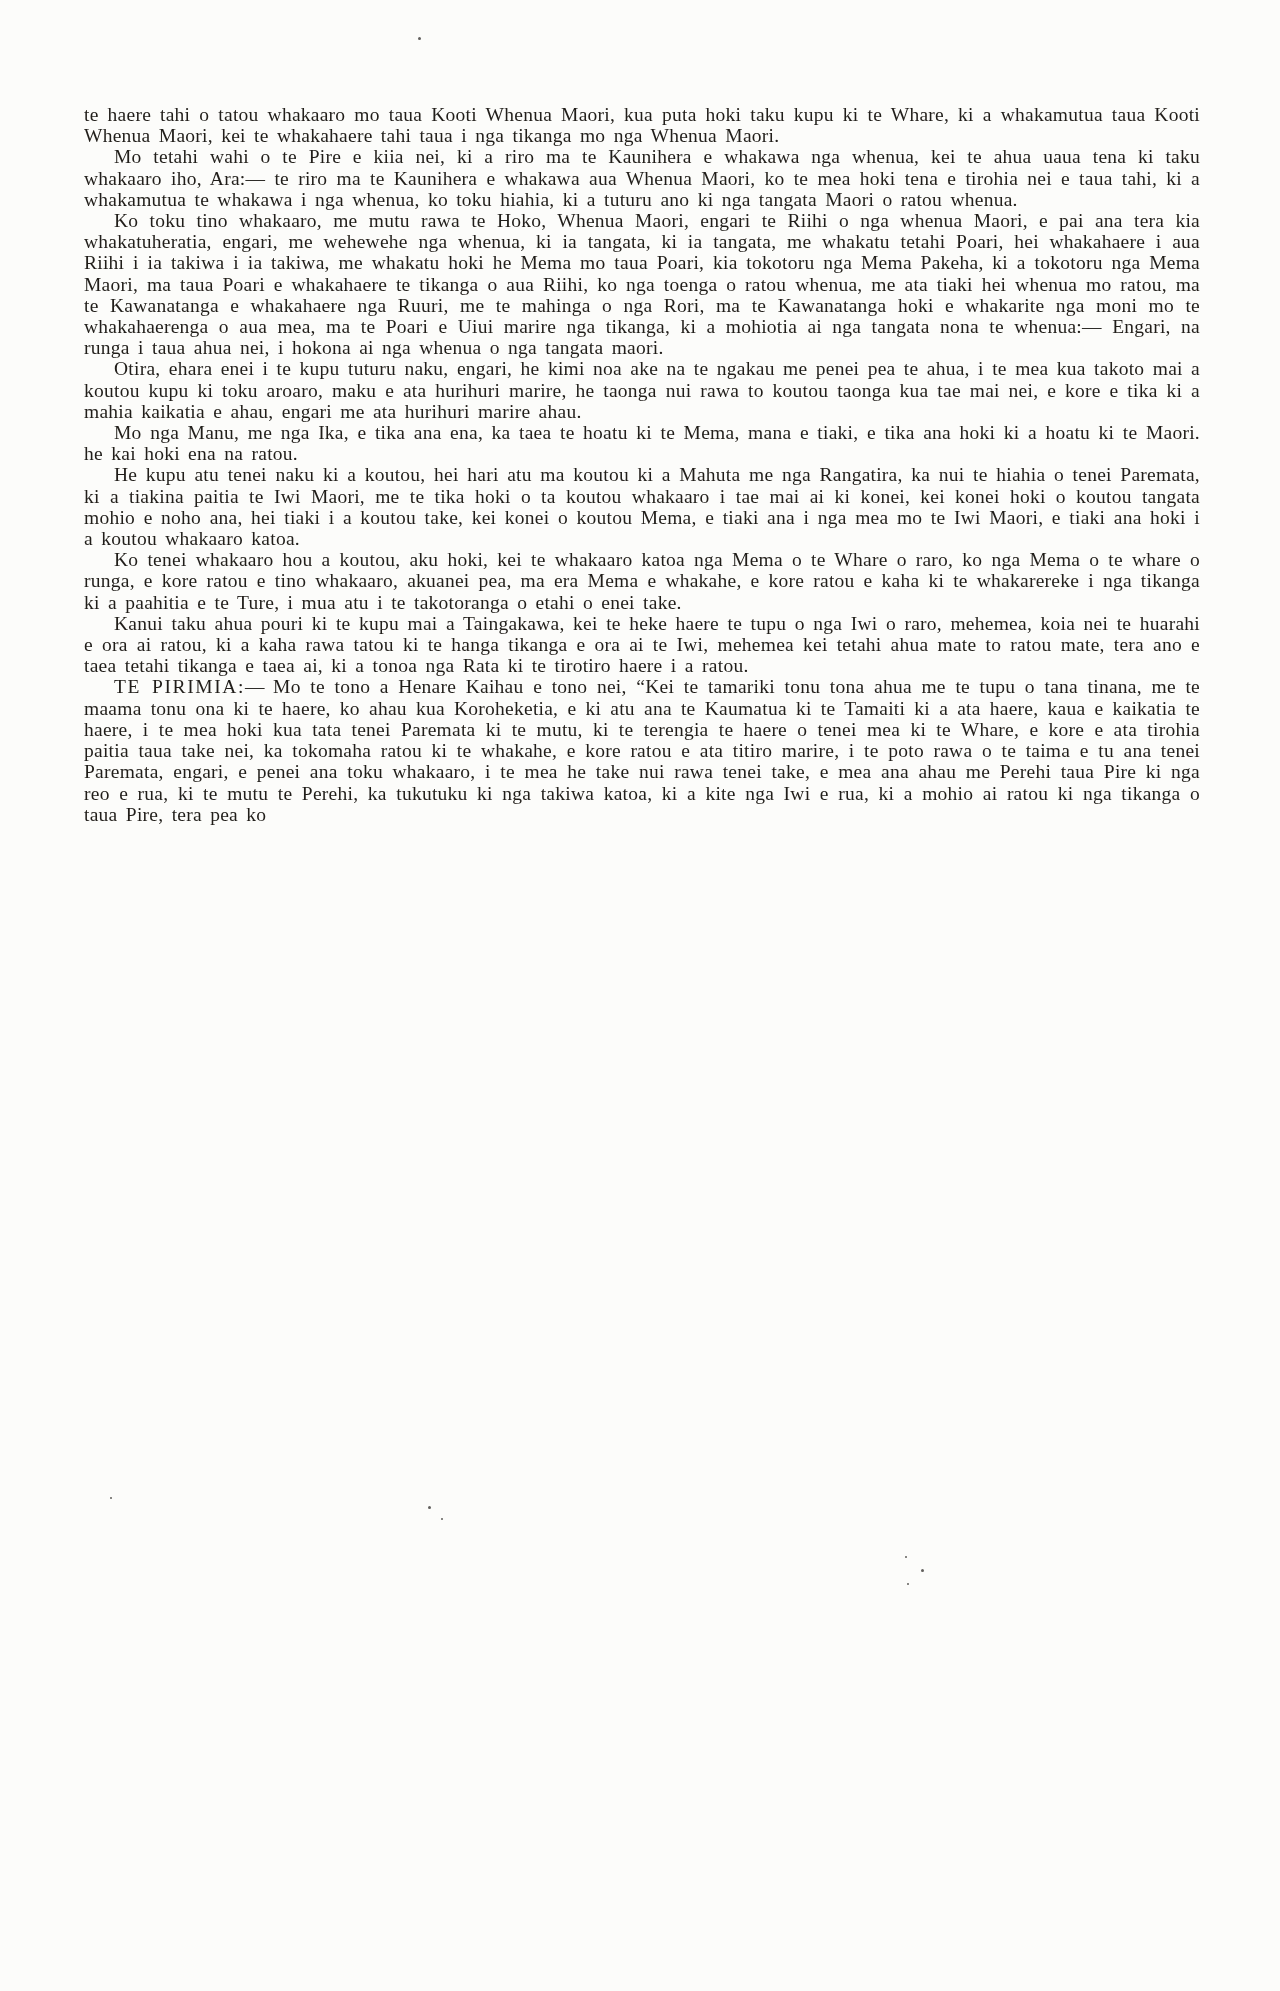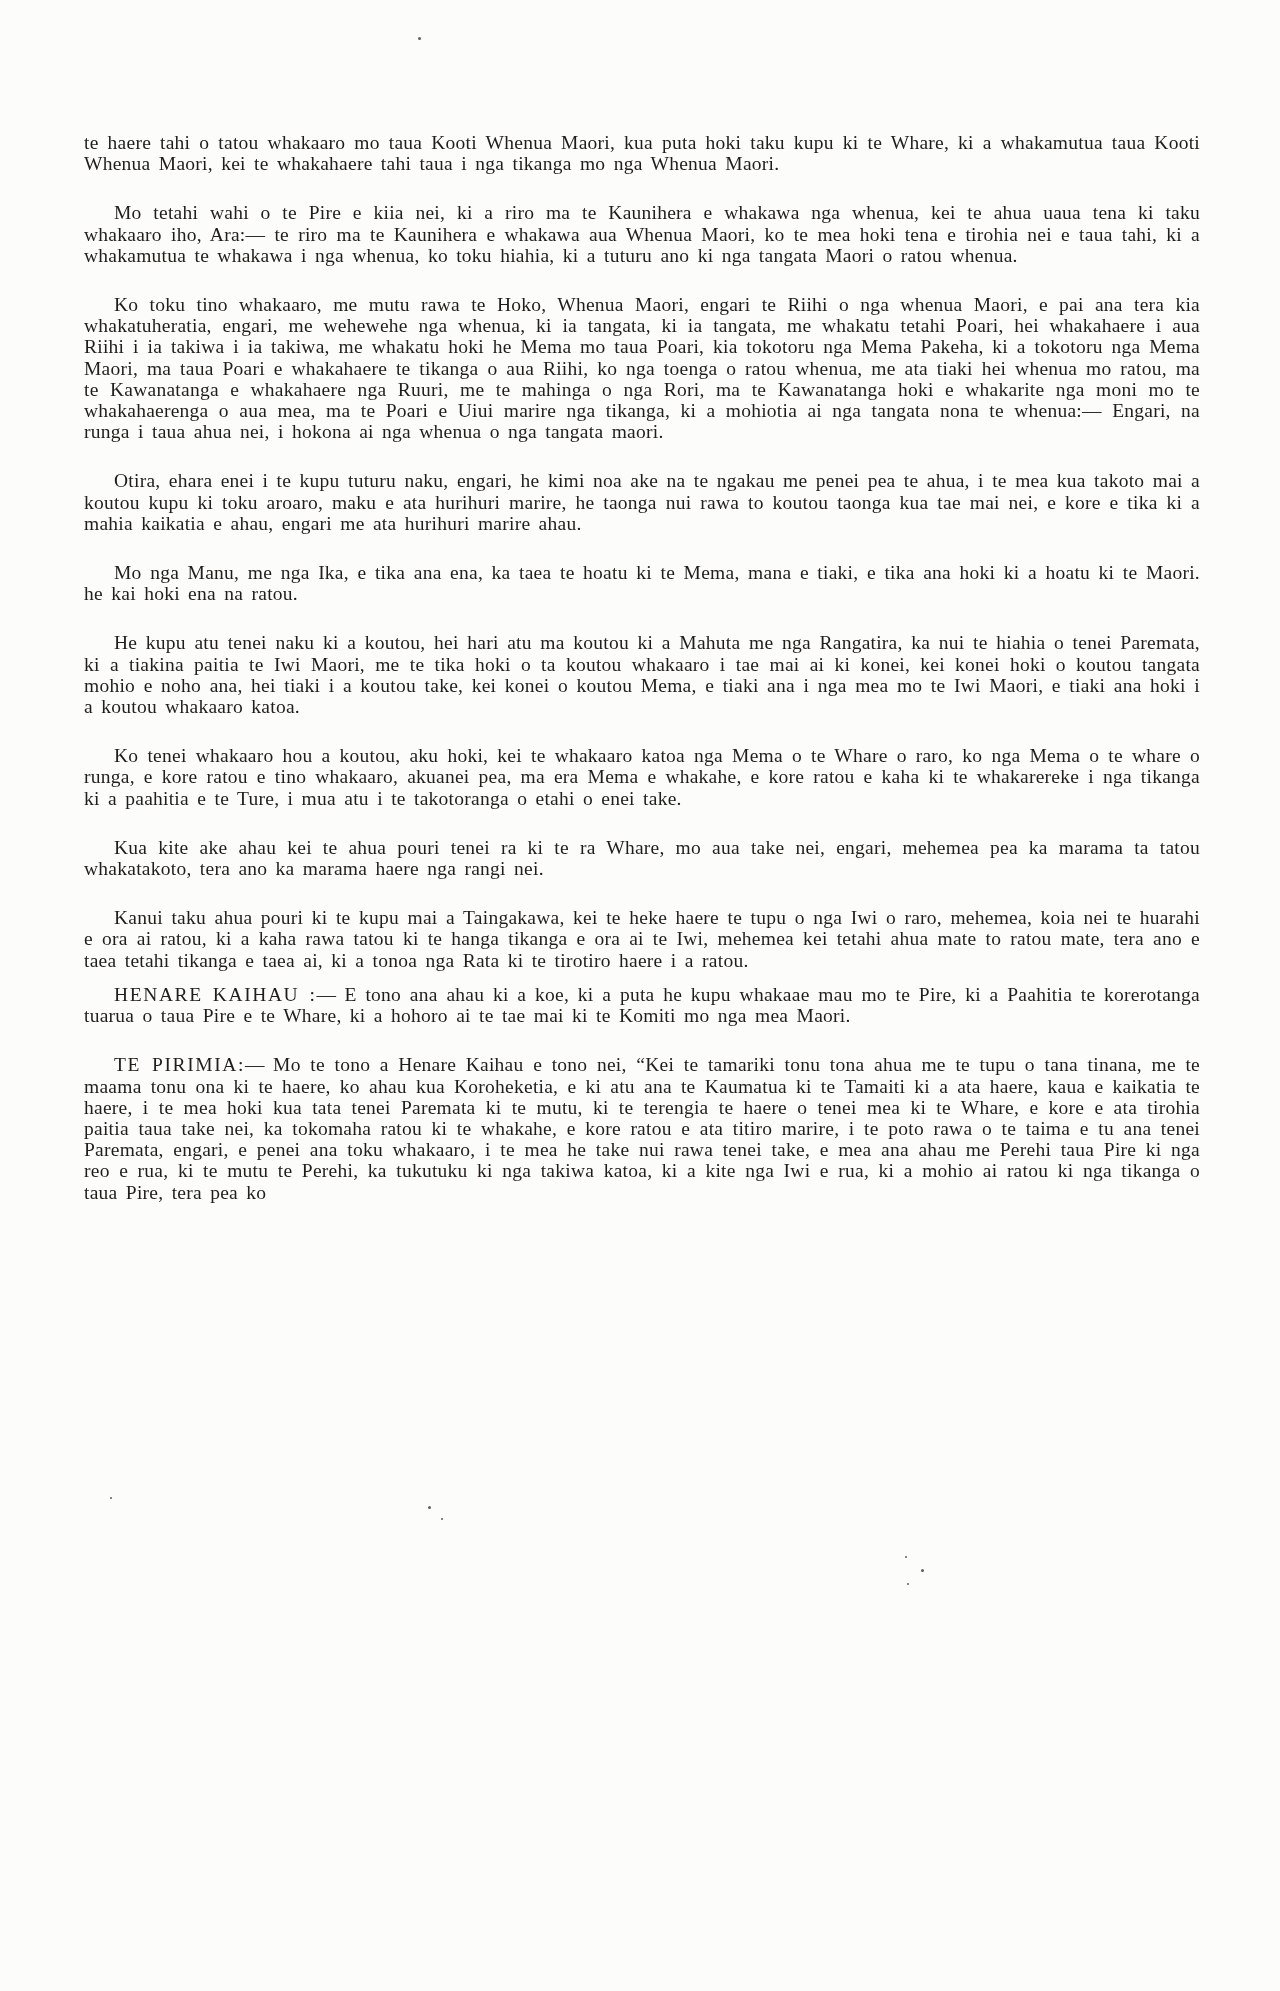--- a/index.html
+++ b/index.html
@@ -19,21 +19,20 @@
     top: 104px;
     width: 1116px;
     font-size: 19.5px;
     line-height: 21.2px;
     text-align: justify;
     word-spacing: 3.2px;
     letter-spacing: 0.25px;
   }
   .text-block p {
     text-indent: 30px;
-    margin-top: 28px;
   }
   .text-block p.no-indent {
     text-indent: 0;
   }
   .text-block p.gap-before {
     margin-top: 13px;
   }
   .speaker {
     letter-spacing: 1.6px;
     margin-right: 7px;
@@ -58,25 +57,21 @@
 <body>
 
 <main class="text-block">
   <p class="no-indent">te haere tahi o tatou whakaaro mo taua Kooti Whenua Maori, kua puta hoki taku kupu ki te Whare, ki a whakamutua taua Kooti Whenua Maori, kei te whakahaere tahi taua i nga tikanga mo nga Whenua Maori.</p>
   <p>Mo tetahi wahi o te Pire e kiia nei, ki a riro ma te Kaunihera e whakawa nga whenua, kei te ahua uaua tena ki taku whakaaro iho, Ara:— te riro ma te Kaunihera e whakawa aua Whenua Maori, ko te mea hoki tena e tirohia nei e taua tahi, ki a whakamutua te whakawa i nga whenua, ko toku hiahia, ki a tuturu ano ki nga tangata Maori o ratou whenua.</p>
   <p>Ko toku tino whakaaro, me mutu rawa te Hoko, Whenua Maori, engari te Riihi o nga whenua Maori, e pai ana tera kia whakatuheratia, engari, me wehewehe nga whenua, ki ia tangata, ki ia tangata, me whakatu tetahi Poari, hei whakahaere i aua Riihi i ia takiwa i ia takiwa, me whakatu hoki he Mema mo taua Poari, kia tokotoru nga Mema Pakeha, ki a tokotoru nga Mema Maori, ma taua Poari e whakahaere te tikanga o aua Riihi, ko nga toenga o ratou whenua, me ata tiaki hei whenua mo ratou, ma te Kawanatanga e whakahaere nga Ruuri, me te mahinga o nga Rori, ma te Kawanatanga hoki e whakarite nga moni mo te whakahaerenga o aua mea, ma te Poari e Uiui marire nga tikanga, ki a mohiotia ai nga tangata nona te whenua:— Engari, na runga i taua ahua nei, i hokona ai nga whenua o nga tangata maori.</p>
   <p>Otira, ehara enei i te kupu tuturu naku, engari, he kimi noa ake na te ngakau me penei pea te ahua, i te mea kua takoto mai a koutou kupu ki toku aroaro, maku e ata hurihuri marire, he taonga nui rawa to koutou taonga kua tae mai nei, e kore e tika ki a mahia kaikatia e ahau, engari me ata hurihuri marire ahau.</p>
   <p>Mo nga Manu, me nga Ika, e tika ana ena, ka taea te hoatu ki te Mema, mana e tiaki, e tika ana hoki ki a hoatu ki te Maori. he kai hoki ena na ratou.</p>
   <p>He kupu atu tenei naku ki a koutou, hei hari atu ma koutou ki a Mahuta me nga Rangatira, ka nui te hiahia o tenei Paremata, ki a tiakina paitia te Iwi Maori, me te tika hoki o ta koutou whakaaro i tae mai ai ki konei, kei konei hoki o koutou tangata mohio e noho ana, hei tiaki i a koutou take, kei konei o koutou Mema, e tiaki ana i nga mea mo te Iwi Maori, e tiaki ana hoki i a koutou whakaaro katoa.</p>
   <p>Ko tenei whakaaro hou a koutou, aku hoki, kei te whakaaro katoa nga Mema o te Whare o raro, ko nga Mema o te whare o runga, e kore ratou e tino whakaaro, akuanei pea, ma era Mema e whakahe, e kore ratou e kaha ki te whakarereke i nga tikanga ki a paahitia e te Ture, i mua atu i te takotoranga o etahi o enei take.</p>
-  <p>Kua kite ake ahau kei te ahua pouri tenei ra ki te ra Whare, mo aua take nei, engari, mehemea pea ka marama ta tatou whakatakoto, tera ano ka marama haere nga rangi nei.</p>
   <p>Kanui taku ahua pouri ki te kupu mai a Taingakawa, kei te heke haere te tupu o nga Iwi o raro, mehemea, koia nei te huarahi e ora ai ratou, ki a kaha rawa tatou ki te hanga tikanga e ora ai te Iwi, mehemea kei tetahi ahua mate to ratou mate, tera ano e taea tetahi tikanga e taea ai, ki a tonoa nga Rata ki te tirotiro haere i a ratou.</p>
-  <p class="gap-before">
-    <span class="speaker">HENARE KAIHAU :—</span><span>E tono ana ahau ki a koe, ki a puta he kupu whakaae mau mo te Pire, ki a Paahitia te korerotanga tuarua o taua Pire e te Whare, ki a hohoro ai te tae mai ki te Komiti mo nga mea Maori.</span>
-  </p>
   <p>
     <span class="speaker">TE PIRIMIA:—</span><span>Mo te tono a Henare Kaihau e tono nei, “Kei te tamariki tonu tona ahua me te tupu o tana tinana, me te maama tonu ona ki te haere, ko ahau kua Koroheketia, e ki atu ana te Kaumatua ki te Tamaiti ki a ata haere, kaua e kaikatia te haere, i te mea hoki kua tata tenei Paremata ki te mutu, ki te terengia te haere o tenei mea ki te Whare, e kore e ata tirohia paitia taua take nei, ka tokomaha ratou ki te whakahe, e kore ratou e ata titiro marire, i te poto rawa o te taima e tu ana tenei Paremata, engari, e penei ana toku whakaaro, i te mea he take nui rawa tenei take, e mea ana ahau me Perehi taua Pire ki nga reo e rua, ki te mutu te Perehi, ka tukutuku ki nga takiwa katoa, ki a kite nga Iwi e rua, ki a mohio ai ratou ki nga tikanga o taua Pire, tera pea ko</span>
   </p>
 </main>
 
 <div class="speck s1"></div>
 <div class="speck s2"></div>
 <div class="speck s3"></div>
 <div class="speck s4"></div>
 <div class="speck s5"></div>

